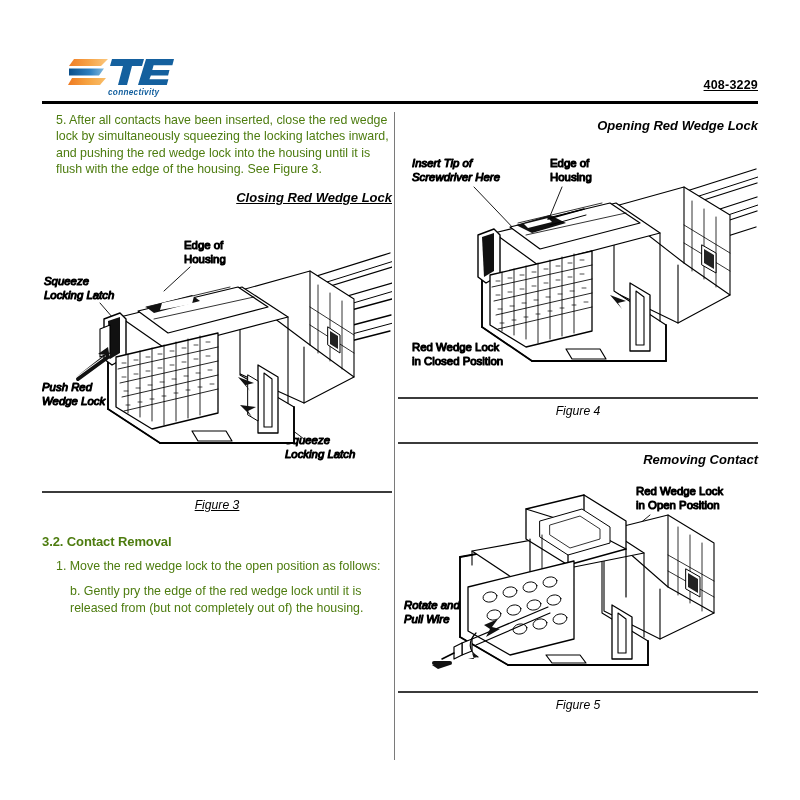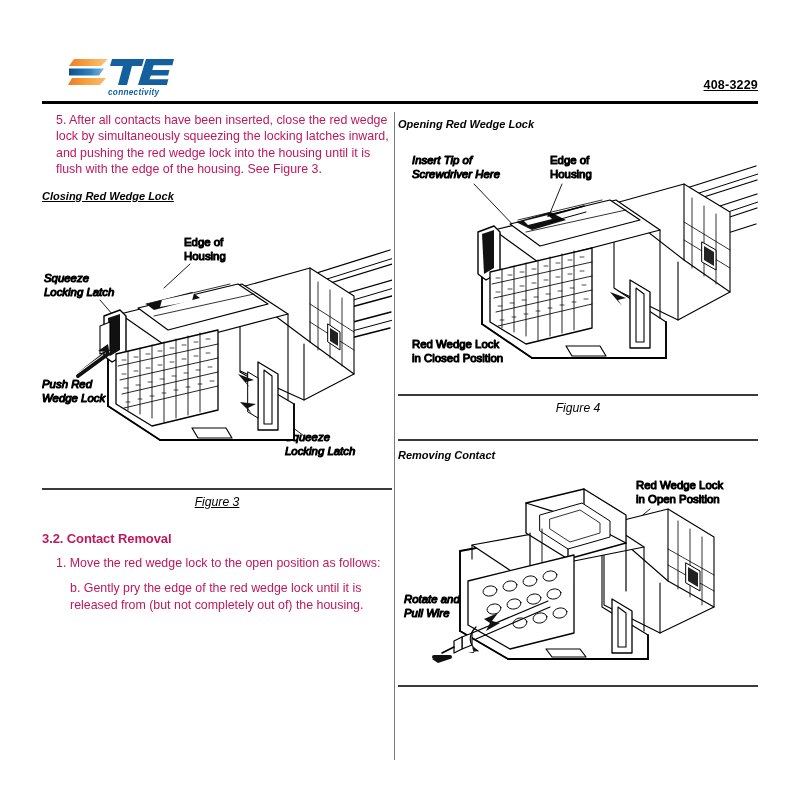--- a/index.html
+++ b/index.html
@@ -29,32 +29,32 @@
   
   .col-left  { position: absolute; left: 42px;  top: 112px; width: 350px; height: 660px; }
   .col-right { position: absolute; left: 398px; top: 112px; width: 360px; height: 660px; }
   .vdivider {
     position: absolute; left: 394px; top: 112px; width: 1px; height: 648px;
     background: #7a7a7a;
   }
 
   
   .body-text {
-    font-size: 12.4px; line-height: 16.4px; color: #be185d;
+    font-size: 12.4px; line-height: 16.4px; color: #4d7c0f;
   }
   .para { margin: 0 0 9px 0; }
   .indent-1 { padding-left: 14px; }
   .indent-2 { padding-left: 28px; }
   .section-head {
     font-size: 13px; font-weight: bold; margin: 0 0 8px 0; letter-spacing: -0.1px;
   }
 
   
   .fig-title {
-    text-align: left; font-size: 11px; font-weight: bold;
+    text-align: right; font-size: 13px; font-weight: bold;
     font-style: italic; margin-bottom: 2px;
   }
   .fig-caption {
     text-align: center; font-size: 12.2px; font-style: italic;
   }
   .fig-rule { width: 100%; height: 2px; background: #3b3b3b; margin: 4px 0 5px 0; }
   .fig-art { position: relative; width: 100%; }
   .fig-art svg { display: block; width: 100%; height: 100%; }
 
   
@@ -486,16 +486,17 @@
 
             <path d="M214,136 L234,148 L234,190 L214,190 Z" fill="#fff" stroke-width="1.3"></path>
             <path d="M220,144 L228,150 L228,184 L220,184 Z"></path>
 
             <path d="M148,186 L182,186 L188,194 L154,194 Z" fill="#fff" stroke-width="1.2"></path>
           </g>
         </svg>
       </div>
 
       <div class="fig-rule"></div>
+      <div class="fig-caption">Figure 5</div>
     </div>
   </div>
 
 </div>
 
 </body></html>

